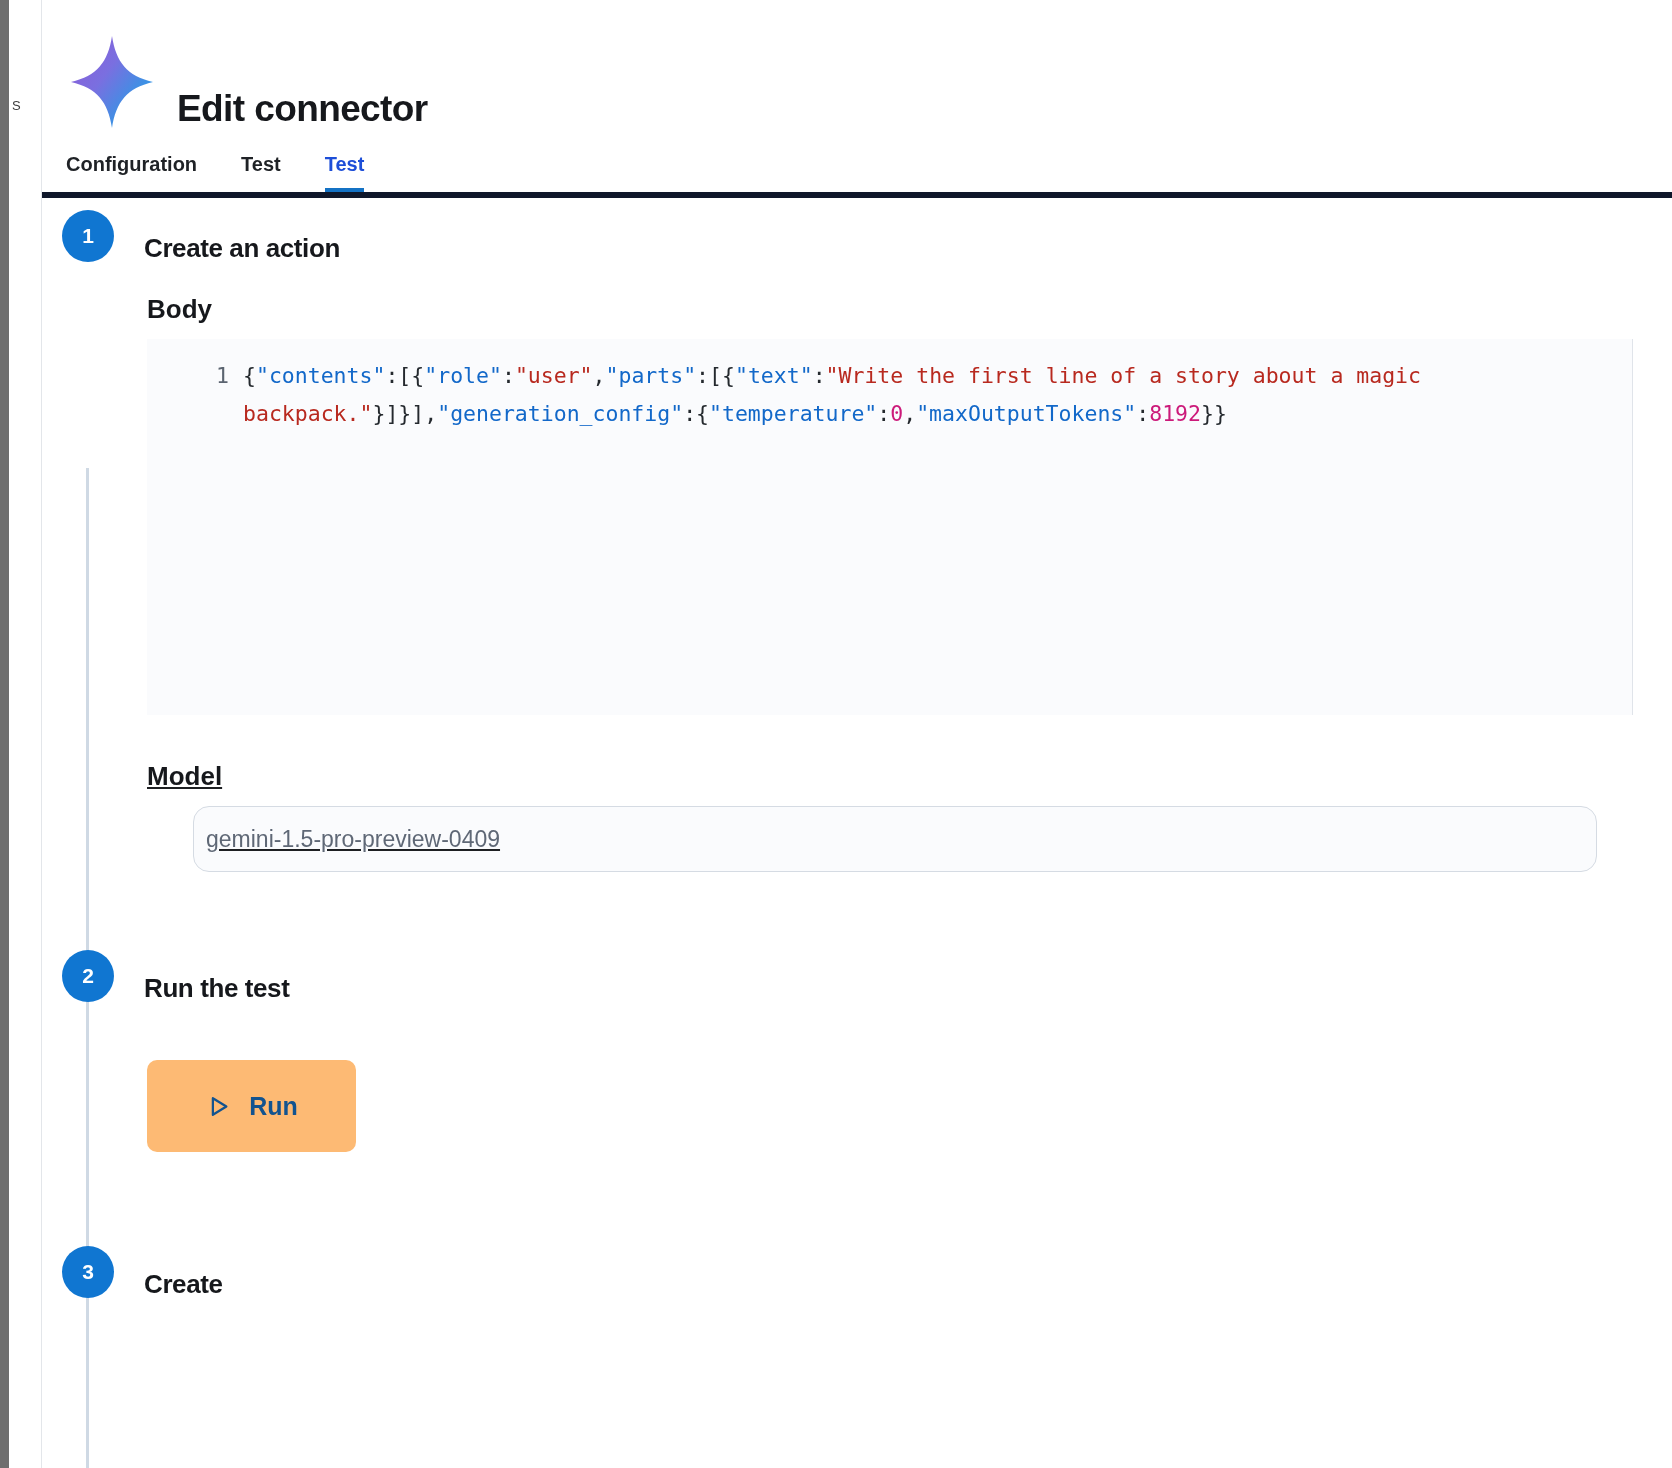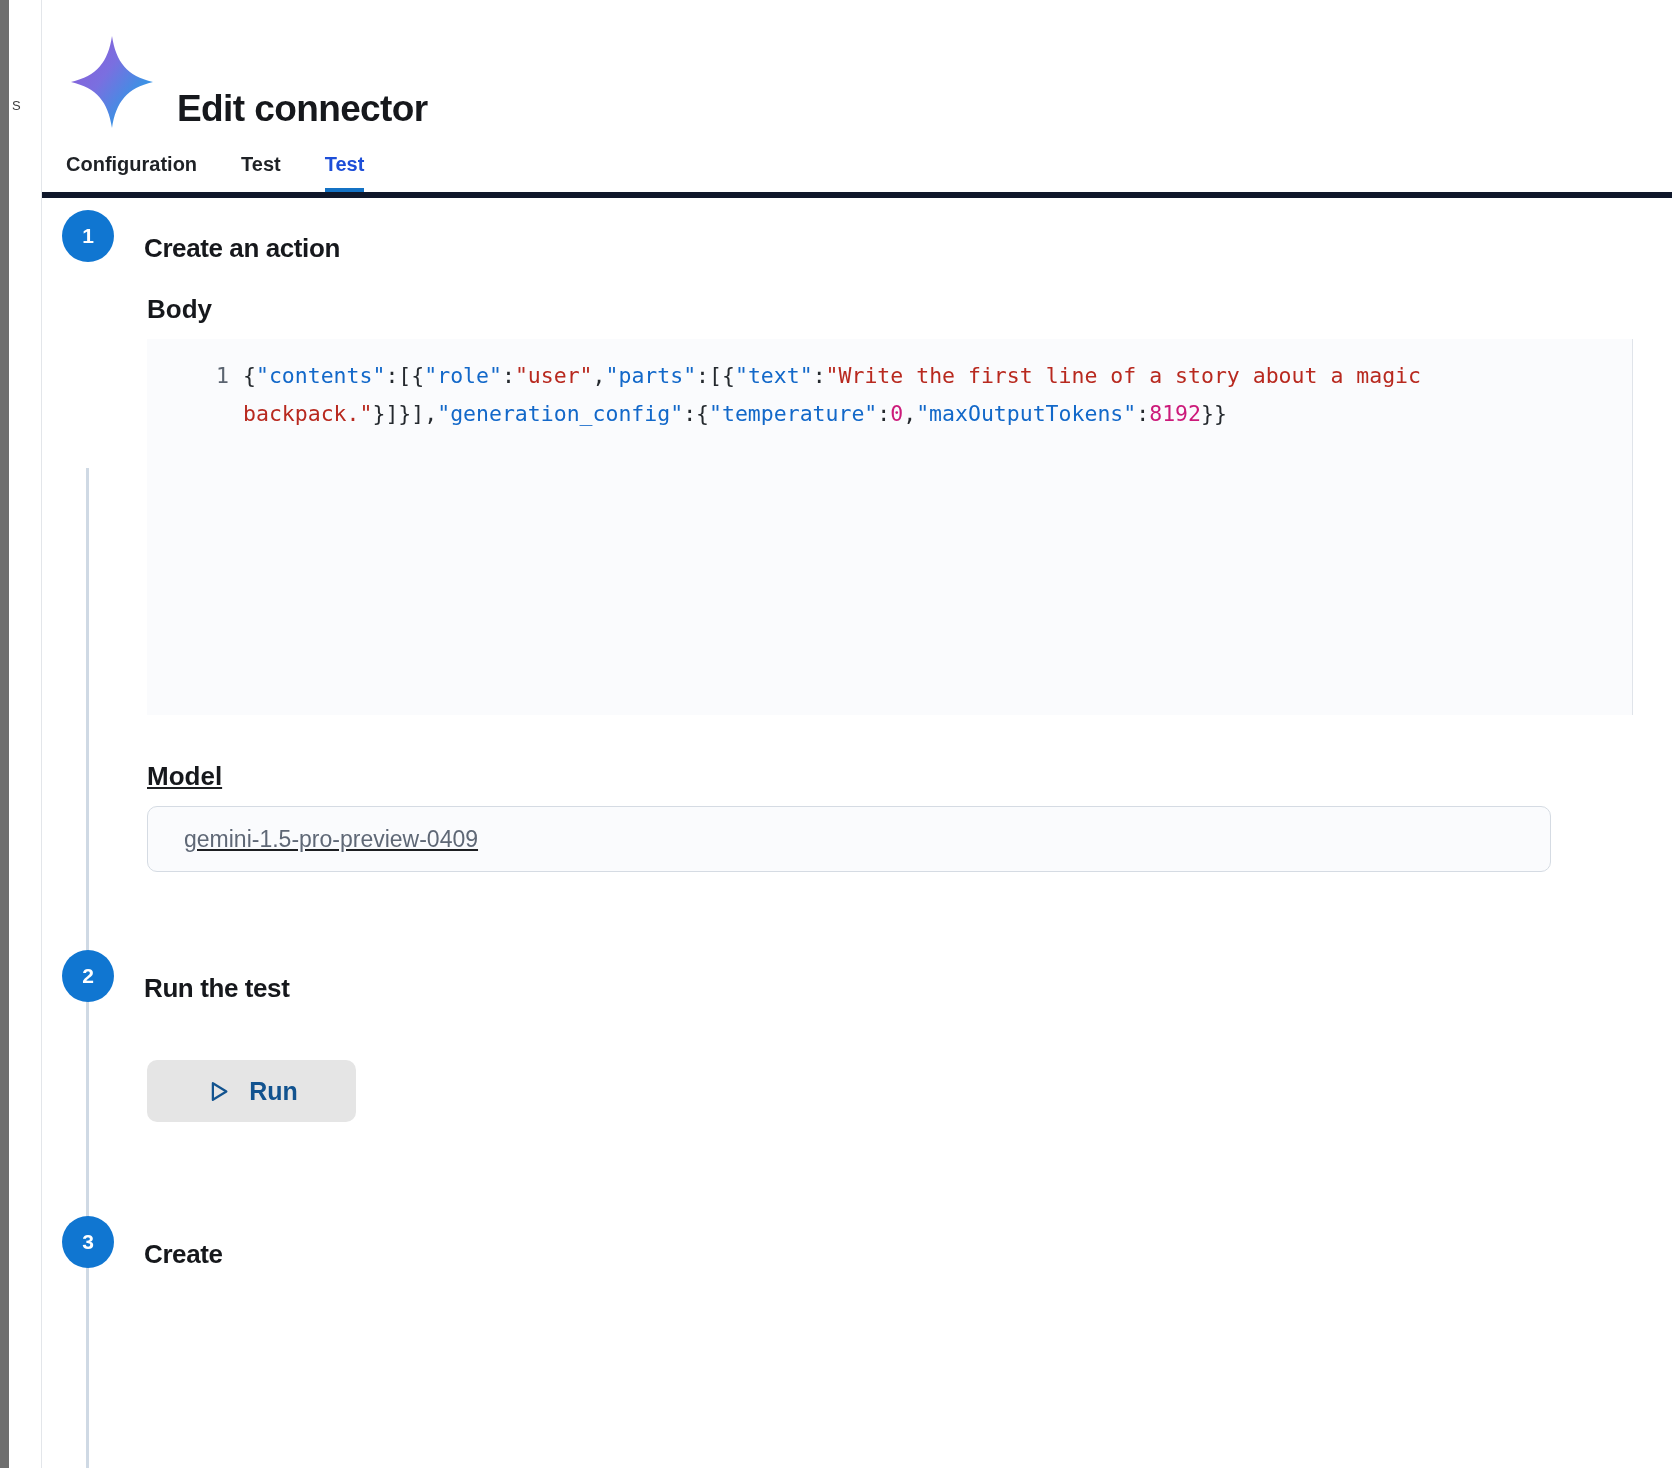--- a/index.html
+++ b/index.html
@@ -161,28 +161,29 @@
   .tok-str { color: #b8291f; }
   .tok-num { color: #cc1a7a; }
   .tok-punc { color: #24292e; }
 
   
   .model-block { margin-top: 46px; text-decoration: underline; }
   .text-input {
     width: 1404px;
     height: 66px;
     border: 1px solid #d5dbe3;
-    border-radius: 10px;
+    border-radius: 16px;
     background: #fafbfd;
     font-size: 23px;
     color: #5f6876;
-    padding: 0 36px;
+    padding: 0 12px;
     display: flex;
     align-items: center;
     font-family: "Liberation Sans", sans-serif;
+    margin-left: 46px;
   }
   .help-text {
     margin-top: 18px;
     font-size: 21px;
     line-height: 31px;
     color: #5a6372;
     max-width: 1400px;
   }
   .help-link {
     color: #1268c9;
@@ -190,22 +191,22 @@
     text-decoration: none;
     cursor: pointer;
   }
   .ext-icon { vertical-align: -2px; margin-left: 6px; }
 
   
   .step2 { margin-top: 78px; }
   .run-btn {
     margin-top: 34px;
     width: 209px;
-    height: 62px;
-    background: #e5e5e5;
+    height: 92px;
+    background: #fdba74;
     border: none;
     border-radius: 10px;
     color: #12538f;
     font-size: 25px;
     font-weight: 700;
     display: flex;
     align-items: center;
     justify-content: center;
     gap: 17px;
     cursor: pointer;

